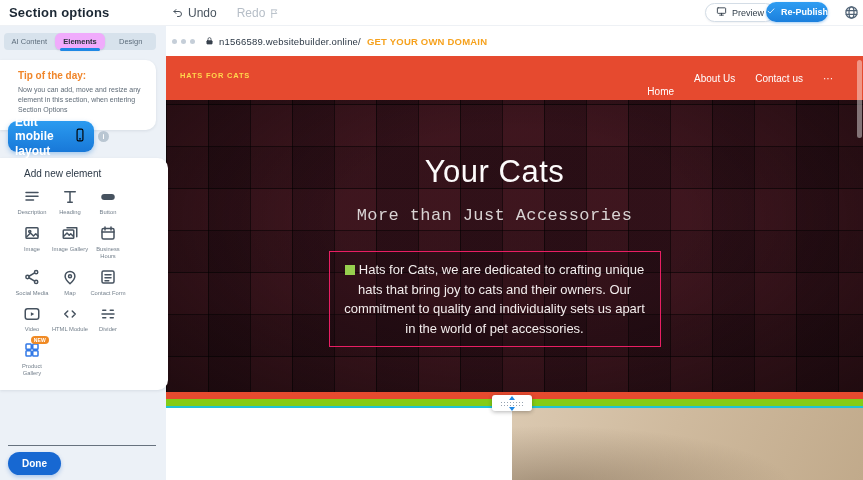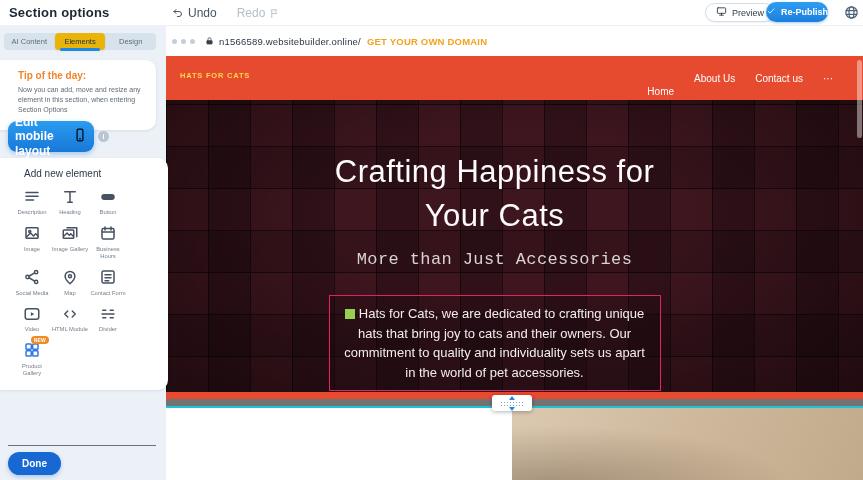--- a/index.html
+++ b/index.html
@@ -15,21 +15,21 @@
   .ur-btn svg { display:block; }
   .gap14 { width:10px; }
   .preview-btn { position:absolute; left:705px; top:3px; height:19px; padding:0 10px; border:1px solid #d4dde6; border-radius:10px; background:#fff; display:flex; align-items:center; gap:5px; font-size:9px; color:#33404c; box-shadow:0 1px 2px rgba(20,40,60,.06); cursor:pointer; }
   .republish-btn { position:absolute; left:766px; top:2px; height:20px; padding:0 0; border-radius:11px; background:linear-gradient(180deg,#2f9df2,#1b7fdd); display:flex; align-items:center; gap:5px; font-size:9px; font-weight:600; color:#fff; box-shadow:0 1px 3px rgba(27,127,221,.4); cursor:pointer; }
   .globe { position:absolute; left:844px; top:5px; color:#4f6275; cursor:pointer; }
 
   
   .sidebar { position:absolute; left:0; top:26px; width:166px; height:454px; background:#ecf1f7; z-index:10; }
   .tabs { position:absolute; left:4px; top:7px; width:152px; height:17px; background:#d7e2ec; border-radius:4px; display:flex; }
   .tab { position:relative; flex:1; display:flex; align-items:center; justify-content:center; font-size:7.5px; color:#5d6d7c; border-radius:4px; cursor:pointer; }
-  .tab.active { background:#eab308; color:#27323e; font-weight:400; box-shadow:0 1px 2px rgba(30,50,70,.12); }
+  .tab.active { background:#f0abfc; color:#27323e; font-weight:700; box-shadow:0 1px 2px rgba(30,50,70,.12);border-radius:6px; }
   .tab.active::after { content:""; position:absolute; left:5px; right:5px; bottom:-1px; height:3px; border-radius:2px; background:#1e88e5; }
 
   .tip-card { position:absolute; left:0; top:34px; width:156px; height:70px; background:#fff; border-radius:0 10px 10px 0; box-shadow:0 1px 3px rgba(30,50,70,.10); padding:10px 10px 0 18px; }
   .tip-title { font-size:10px; font-weight:700; color:#f0862b; margin-bottom:4px; }
   .tip-body { font-size:7px; color:#5f6b77; line-height:1.45; }
 
   .edit-mobile { position:absolute; left:8px; top:95px; width:86px; height:31px; border-radius:9px; background:linear-gradient(180deg,#2b9bf0,#1878d8); box-shadow:0 2px 5px rgba(24,120,216,.35); display:flex; align-items:center; gap:6px; padding:0 7px; cursor:pointer; }
   .edit-mobile-label { font-size:12px; color:#fff; font-weight:600; line-height:1.2; }
   .info-dot { position:absolute; left:98px; top:105px; width:11px; height:11px; border-radius:50%; background:#b9c6d2; color:#fff; font-size:7px; font-weight:700; display:flex; align-items:center; justify-content:center; cursor:pointer; }
 
@@ -40,21 +40,21 @@
   .el-icon { position:relative; color:#46525f; height:19px; display:flex; align-items:center; justify-content:center; }
   .el-icon svg { display:block; }
   .el-icon.blue { color:#3178e6; }
   .el-label { font-size:5.8px; color:#75818d; text-align:center; line-height:1.3; margin-top:3px; }
   .new-badge { position:absolute; top:-5px; right:-8px; background:#f08a24; color:#fff; font-size:5px; font-weight:700; border-radius:4px; padding:1px 3px; letter-spacing:.2px; }
 
   .sidebar-divider { position:absolute; left:8px; top:419px; width:148px; border-top:1px solid #67727e; }
   .done-btn { position:absolute; left:8px; top:426px; width:53px; height:23px; border-radius:12px; background:#1768d2; color:#fff; font-size:10px; font-weight:600; display:flex; align-items:center; justify-content:center; box-shadow:0 2px 4px rgba(23,104,210,.3); cursor:pointer; }
 
   
-  .main { position:absolute; left:166px; top:26px; width:697px; height:454px; background:#737373; }
+  .main { position:absolute; left:166px; top:26px; width:697px; height:454px; background:#84cc16; }
   .browser-bar { position:absolute; left:0; top:0; width:697px; height:30px; background:#fff; display:flex; align-items:center; padding-left:6px; }
   .traffic { display:flex; gap:4px; margin-right:10px; }
   .dot { width:5px; height:5px; border-radius:50%; background:#c5ced8; }
   .lock { color:#38424d; margin-right:5px; display:flex; }
   .url-text { font-size:9.5px; color:#2c3845; letter-spacing:.2px; }
   .cta-text { font-size:9.5px; font-weight:700; color:#f6a21e; margin-left:6px; letter-spacing:.2px; cursor:pointer; }
 
   .site { position:absolute; left:0; top:30px; width:697px; height:350px; overflow:hidden; }
   .site-header { position:relative; height:44px; background:#e64a2f; }
   .site-logo { position:absolute; left:14px; top:15px; font-size:7.5px; font-weight:800; color:#ffd84d; letter-spacing:.8px; }
@@ -325,21 +325,20 @@
         <div class="site-nav">
           <span class="nav-item active">Home</span>
           <span class="nav-item">About Us</span>
           <span class="nav-item">Contact us</span>
           <span class="nav-item">···</span>
         </div>
       </div>
 
       <div class="hero">
         <div class="hero-heading">
-          <div>Crafting Happiness for</div>
           <div>Your Cats</div>
         </div>
         <div class="hero-sub">More than Just Accessories</div>
         <div class="hero-para-box">
           <div class="hero-para"><span class="green-handle"></span><span>Hats for Cats, we are dedicated to crafting unique hats that bring joy to cats and their owners. Our commitment to quality and individuality sets us apart in the world of pet accessories.</span></div>
         </div>
         <div class="hero-red-strip"></div>
       </div>
     </div>
 

